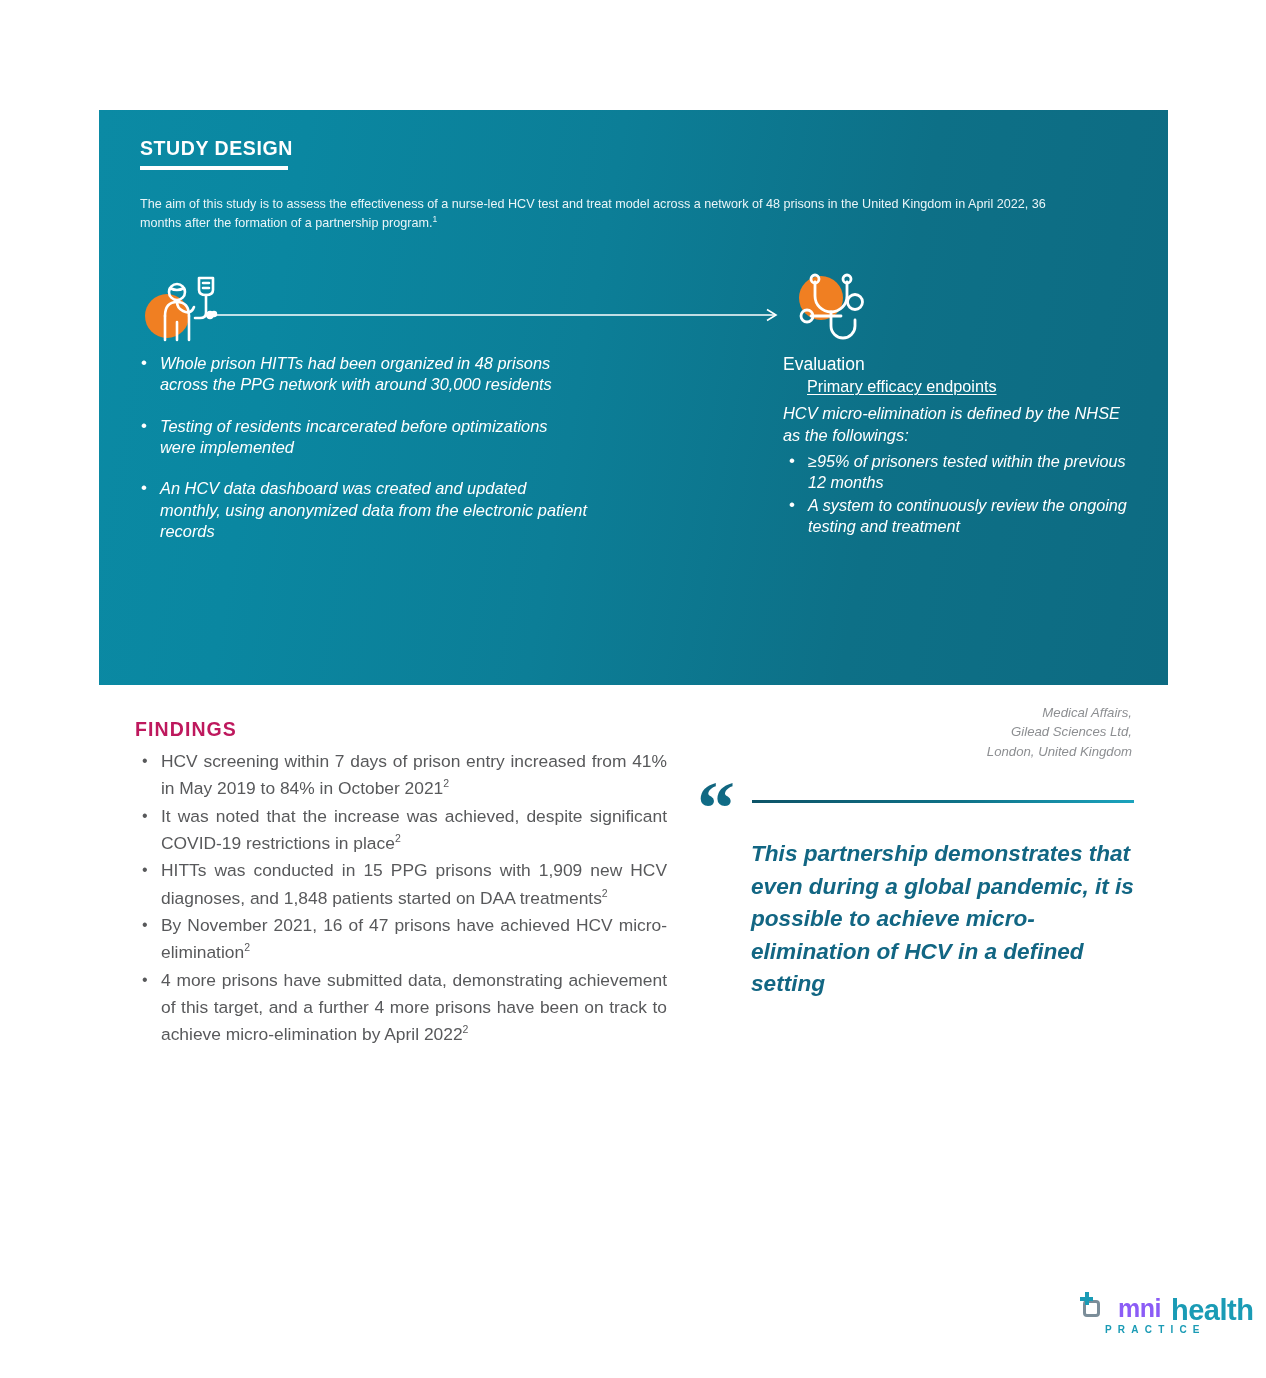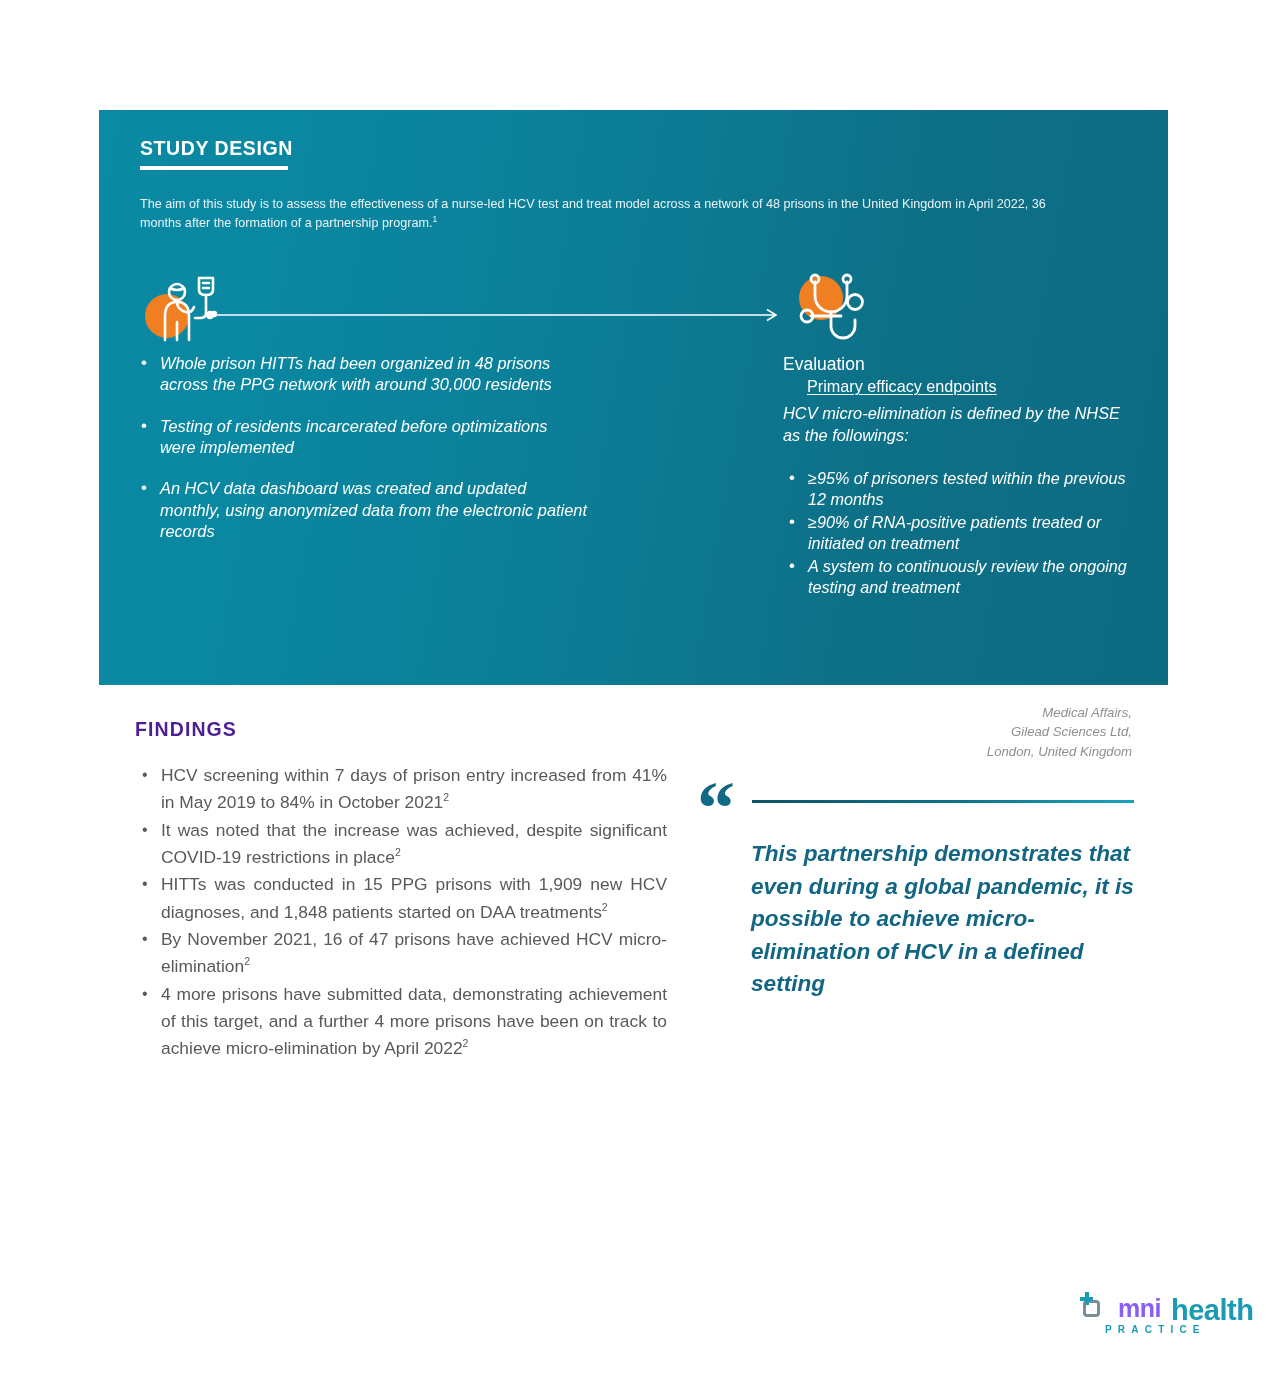--- a/index.html
+++ b/index.html
@@ -58,37 +58,37 @@
   }
   .eval-h {
     color: #ffffff; font-size: 17.5px; line-height: 1.28; margin-bottom: 1px;
   }
   .eval-sub {
     color: #ffffff; font-size: 16.2px; line-height: 1.3;
     text-decoration: underline; text-underline-offset: 2px; margin-bottom: 6px; margin-left: 24px;
   }
   .eval-lead {
     color: #ffffff; font-style: italic; font-size: 16.4px;
-    line-height: 1.3; margin-bottom: 22px;
+    line-height: 1.3; margin-bottom: 5px;
   }
   .bul-tight {
     position: relative; padding-left: 25px;
     color: #ffffff; font-style: italic; font-size: 16.2px;
     line-height: 1.3; margin-bottom: 2px;
   }
   .bul-tight::before {
     content: "\2022"; position: absolute; left: 6px; top: -1px;
     font-style: normal; font-size: 17px; color: #ffffff;
   }
 
   
   .findings { position: absolute; left: 135px; top: 718px; width: 532px; }
   .findings-h {
-    color: #4c1d95; font-size: 19.5px; font-weight: bold;
-    letter-spacing: 1.1px; margin-bottom: 21px;
+    color: #be185d; font-size: 19.5px; font-weight: bold;
+    letter-spacing: 1.1px; margin-bottom: 7px;
   }
   .f-item {
     position: relative; padding-left: 26px;
     color: #58595b; font-size: 17.4px; line-height: 1.57;
     text-align: justify; margin-bottom: 0px;
   }
   .f-item::before {
     content: "\2022"; position: absolute; left: 7px; top: 0px;
     font-size: 16px; color: #58595b;
   }
@@ -208,21 +208,20 @@
       <div class="bul">Whole prison HITTs had been organized in 48 prisons across the PPG network with around 30,000 residents</div>
       <div class="bul">Testing of residents incarcerated before optimizations were implemented</div>
       <div class="bul">An HCV data dashboard was created and updated monthly, using anonymized data from the electronic patient records</div>
     </div>
 
     <div class="col-right">
       <div class="eval-h">Evaluation</div>
       <div class="eval-sub">Primary efficacy endpoints</div>
       <div class="eval-lead">HCV micro-elimination is defined by the NHSE as the followings:</div>
       <div class="bul-tight">≥95% of prisoners tested within the previous 12 months</div>
-      <div class="bul-tight">≥90% of RNA-positive patients treated or initiated on treatment</div>
       <div class="bul-tight">A system to continuously review the ongoing testing and treatment</div>
     </div>
   </div>
 
   <div class="findings">
     <div class="findings-h">FINDINGS</div>
 
     <div class="f-item">
       <span>HCV screening within 7 days of prison entry increased from 41% in May 2019 to 84% in October 2021</span><sup>2</sup>
     </div>

